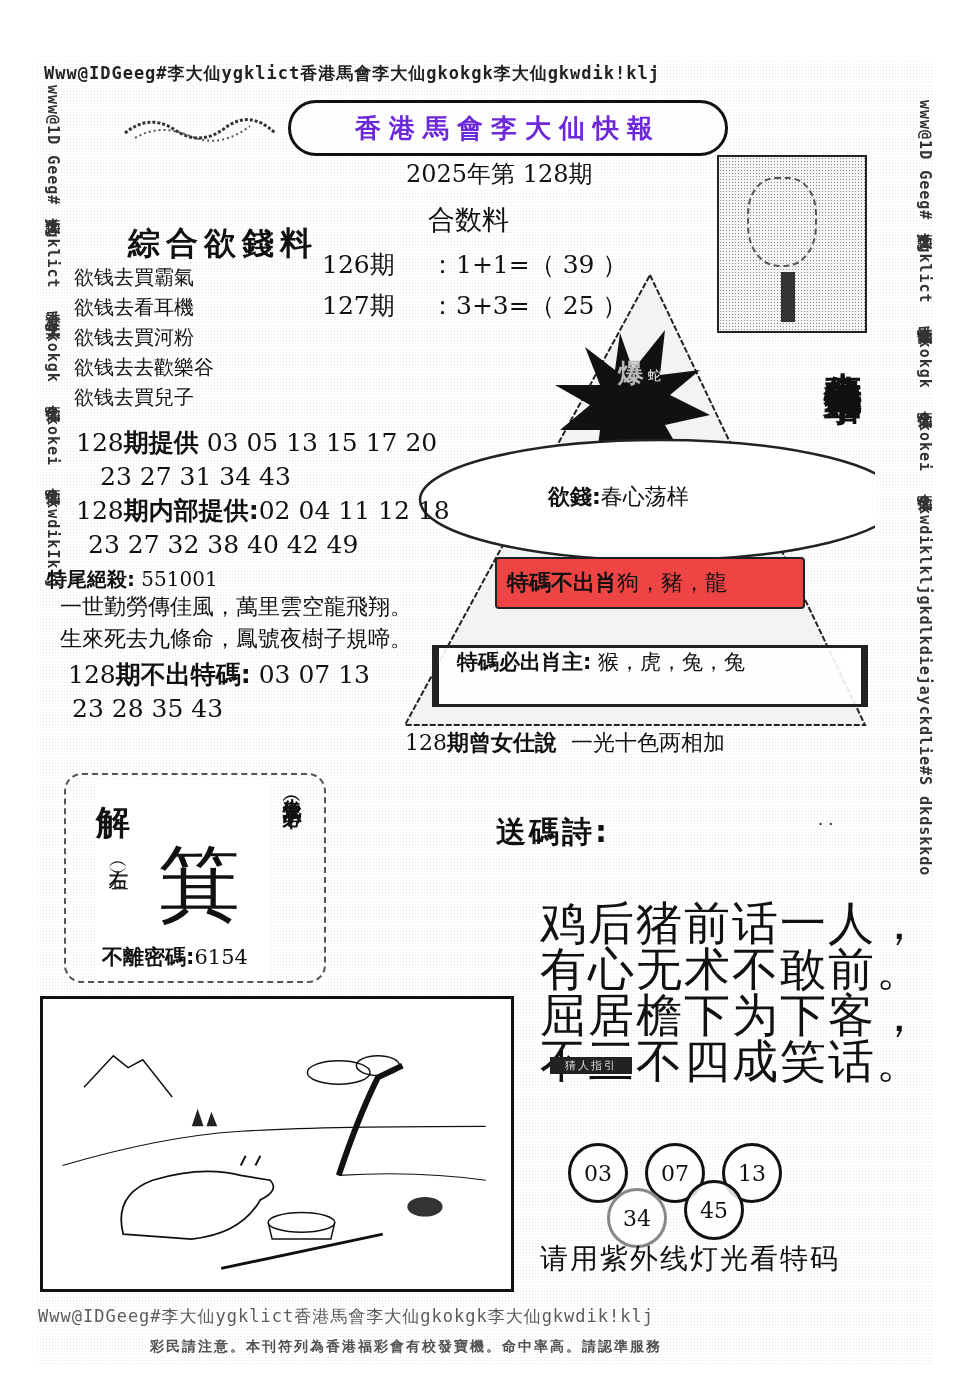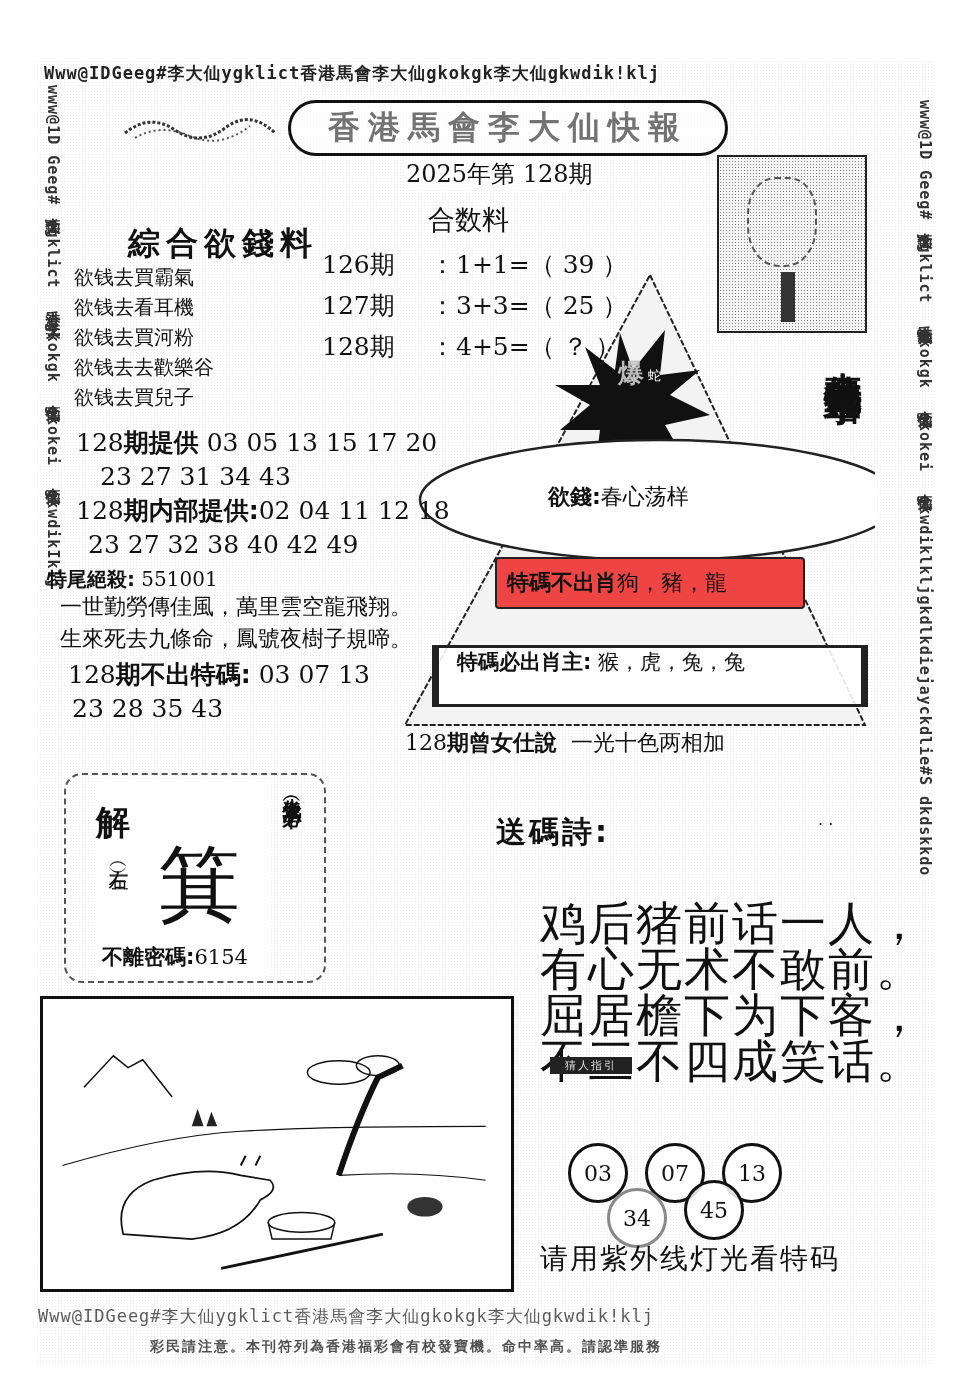--- a/index.html
+++ b/index.html
@@ -14,21 +14,21 @@
   .watermark-top { left: 44px; top: 62px; width: 890px; font-family: "DejaVu Sans Mono", monospace; font-size: 17px; letter-spacing: 1px; white-space: nowrap; overflow: hidden; color: #222; font-weight: bold; }
   .watermark-bottom { left: 38px; top: 1305px; width: 890px; font-family: "DejaVu Sans Mono", monospace; font-size: 17px; letter-spacing: 1px; white-space: nowrap; overflow: hidden; color: #333; opacity: 0.8; }
   .footer-note { left: 150px; top: 1338px; font-size: 14px; color: #333; letter-spacing: 2px; opacity: 0.85; font-weight: bold; }
   .side-vert { writing-mode: vertical-rl; font-family: "DejaVu Sans Mono", monospace; font-size: 15px; color: #333; font-weight: bold; white-space: nowrap; overflow: hidden; letter-spacing: 1px; }
   .side-left { left: 38px; top: 85px; height: 905px; width: 24px; }
   .side-right { left: 908px; top: 100px; height: 1200px; width: 26px; }
   .title-banner {
     left: 288px; top: 100px; width: 440px; height: 56px;
     border: 3px solid #111; border-radius: 32px;
     display: flex; align-items: center; justify-content: center;
-    font-size: 32px; font-weight: bold; letter-spacing: 8px; color: #737373;
+    font-size: 26px; font-weight: bold; letter-spacing: 8px; color: #6d28d9;
     background: rgba(255,255,255,0.6);
   }
   .deco-left { left: 120px; top: 108px; width: 160px; height: 40px; }
   .issue-line { left: 393px; top: 158px; font-size: 24px; }
   .heshu-label { left: 428px; top: 202px; font-size: 27px; }
   .heading-big { left: 128px; top: 222px; font-size: 32px; font-weight: bold; letter-spacing: 6px; }
   .list-left { left: 74px; top: 262px; font-size: 20px; line-height: 30px; }
   .calc-list { left: 322px; top: 244px; font-size: 25px; line-height: 41px; }
   .calc-list .row span { display: inline-block; }
   .calc-list .p { width: 108px; }
@@ -100,23 +100,20 @@
   <div>欲钱去買兒子</div>
 </div>
 
 <div class="abs calc-list">
   <div class="row">
     <span class="p">126期</span><span class="c">：</span><span>1+1=（ 39 ）</span>
   </div>
   <div class="row">
     <span class="p">127期</span><span class="c">：</span><span>3+3=（ 25 ）</span>
   </div>
-  <div class="row">
-    <span class="p">128期</span><span class="c">：</span><span>4+5=（ ？ ）</span>
-  </div>
 </div>
 
 <svg class="abs pyramid" viewBox="0 0 480 475">
   <polygon points="255,10 470,460 10,460" fill="#f3f3f3" stroke="#222" stroke-width="2" stroke-dasharray="6 2"></polygon>
   <polygon points="225,68 238,105 270,65 265,110 305,105 275,130 315,150 270,160 290,195 255,175 248,215 228,180 200,205 205,165 165,165 195,140 160,120 205,120 190,82 220,105" fill="#111"></polygon>
   <ellipse cx="265" cy="235" rx="240" ry="60" fill="#fff" stroke="#222" stroke-width="2.5"></ellipse>
 </svg>
 <div class="abs burst-big">爆</div>
 <div class="abs burst-text">蛇</div>
 <div class="abs ellipse-text">

